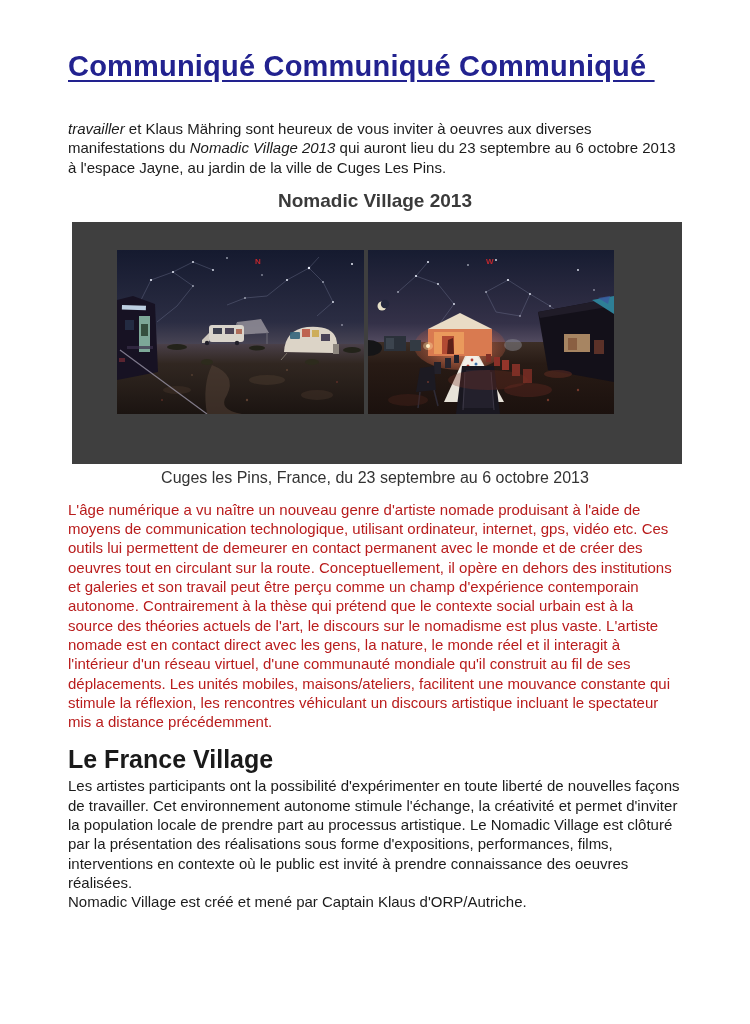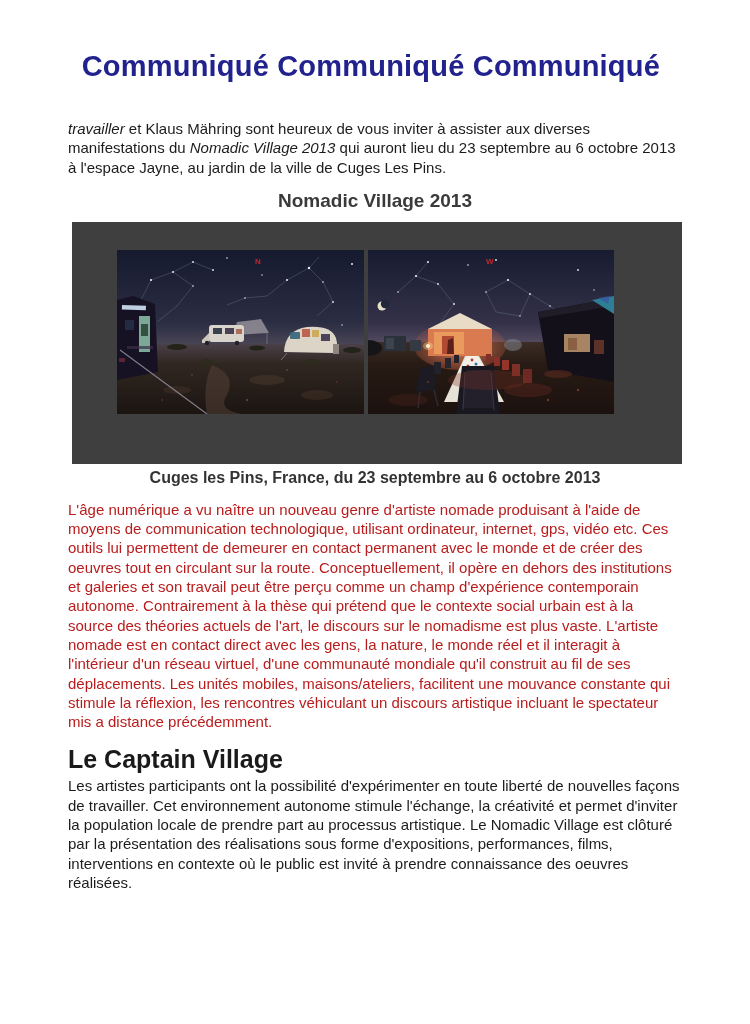--- a/index.html
+++ b/index.html
@@ -12,25 +12,26 @@
     overflow: hidden;
   }
   .page {
     width: 750px;
     height: 1024px;
     padding: 0 68px;
     background: #ffffff;
   }
   .doc-title {
     margin-top: 50px;
-    text-align: center;
+    text-align: left;
     font-size: 29px;
     font-weight: bold;
     letter-spacing: 0.2px;
     color: #22228F;
+    text-decoration: underline;
     text-underline-offset: 4px;
   }
   .intro {
     margin-top: 36px;
     font-size: 15px;
     line-height: 19.3px;
     color: #1c1c1c;
   }
   .intro .it { font-style: italic; }
   .event-heading {
@@ -49,21 +50,21 @@
     padding: 28px 0 0 45px;
     display: flex;
     gap: 4px;
   }
   .photo { width: 247px; height: 164px; display: block; }
   .photo.right { width: 246px; }
   .caption {
     margin-top: 5px;
     text-align: center;
     font-size: 16px;
-    font-weight: bold;
+    font-weight: normal;
     color: #333333;
   }
   .body-par {
     margin-top: 13px;
     font-size: 15px;
     line-height: 19.3px;
     color: #b91c1c;
   }
   .section-heading {
     margin-top: 14px;
@@ -79,21 +80,21 @@
   }
   .section-par div { margin: 0; }
 </style>
 </head>
 <body>
 
 <div class="page">
 
   <h1 class="doc-title">Communiqué Communiqué Communiqué&nbsp;</h1>
 
-  <p class="intro"><span class="it">travailler</span><span> et Klaus Mähring sont heureux de vous inviter à assister aux diverses manifestations du </span><span class="it">Nomadic Village 2013</span><span> qui auront lieu du 23 septembre au 6 octobre 2013 à l'espace Jayne, au jardin de la ville de Cuges Les Pins.</span></p>
+  <p class="intro"><span class="it">travailler</span><span> et Klaus Mähring sont heureux de vous inviter à oeuvres aux diverses manifestations du </span><span class="it">Nomadic Village 2013</span><span> qui auront lieu du 23 septembre au 6 octobre 2013 à l'espace Jayne, au jardin de la ville de Cuges Les Pins.</span></p>
 
   <h2 class="event-heading">Nomadic Village 2013</h2>
 
   <div class="photo-frame">
 
     <svg class="photo left" viewBox="0 0 247 164" aria-hidden="true">
       <defs>
         <linearGradient id="skyL" x1="0" y1="0" x2="0" y2="1">
           <stop offset="0" stop-color="#151a2f"></stop>
           <stop offset="0.72" stop-color="#2b2d43"></stop>
@@ -293,19 +294,20 @@
         <circle cx="60" cy="132" r="1" fill="#8a4232" opacity="0.7"></circle>
         <circle cx="210" cy="140" r="1.2" fill="#8a4232" opacity="0.8"></circle>
       </g>
     </svg>
   </div>
 
   <p class="caption">Cuges les Pins, France, du 23 septembre au 6 octobre 2013</p>
 
   <p class="body-par">L'âge numérique a vu naître un nouveau genre d'artiste nomade produisant à l'aide de moyens de communication technologique, utilisant ordinateur, internet, gps, vidéo etc. Ces outils lui permettent de demeurer en contact permanent avec le monde et de créer des oeuvres tout en circulant sur la route. Conceptuellement, il opère en dehors des institutions et galeries et son travail peut être perçu comme un champ d'expérience contemporain autonome. Contrairement à la thèse qui prétend que le contexte social urbain est à la source des théories actuels de l'art, le discours sur le nomadisme est plus vaste. L'artiste nomade est en contact direct avec les gens, la nature, le monde réel et il interagit à l'intérieur d'un réseau virtuel, d'une communauté mondiale qu'il construit au fil de ses déplacements. Les unités mobiles, maisons/ateliers, facilitent une mouvance constante qui stimule la réflexion, les rencontres véhiculant un discours artistique incluant le spectateur mis a distance précédemment.</p>
 
-  <h2 class="section-heading">Le Captain Village</h2>
+  <h2 class="section-heading">Le France Village</h2>
 
   <div class="section-par">
     <div>Les artistes participants ont la possibilité d'expérimenter en toute liberté de nouvelles façons de travailler. Cet environnement autonome stimule l'échange, la créativité et permet d'inviter la population locale de prendre part au processus artistique. Le Nomadic Village est clôturé par la présentation des réalisations sous forme d'expositions, performances, films, interventions en contexte où le public est invité à prendre connaissance des oeuvres réalisées.</div>
+    <div>Nomadic Village est créé et mené par Captain Klaus d'ORP/Autriche.</div>
   </div>
 
 </div>
 
 </body></html>

